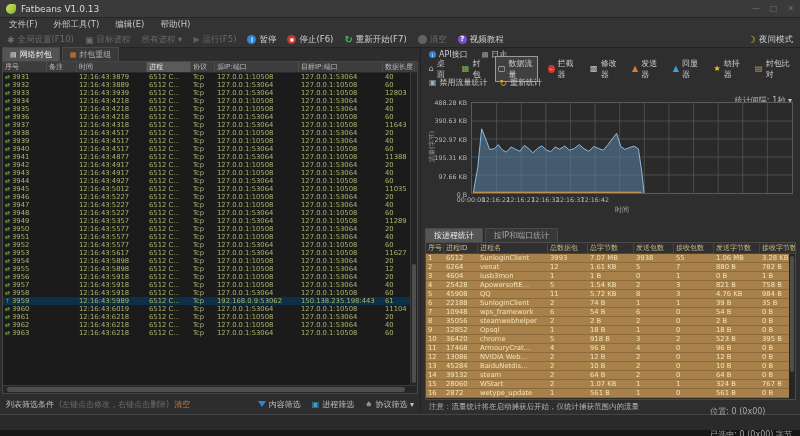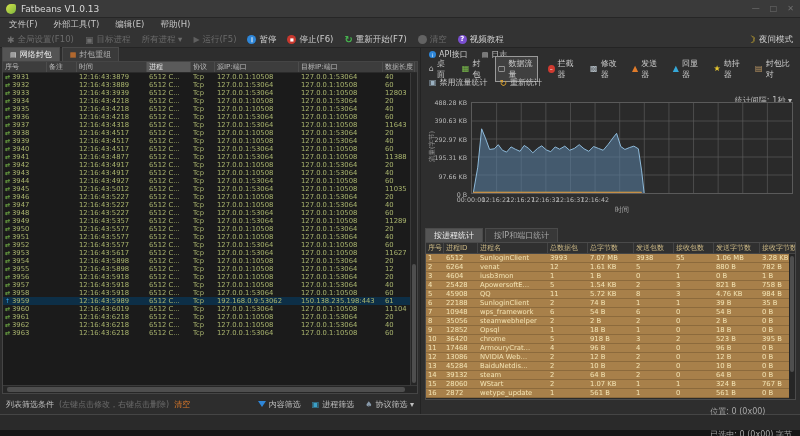--- a/index.html
+++ b/index.html
@@ -977,20 +977,21 @@
               <div class="prc r6">0</div>
               <div class="prc r7">561 B</div>
               <div class="prc r8">0 B</div>
             </div>
           </div>
         <div class="prvsb">
             <span class="thumb"></span>
           </div>
       </div>
 
+      <div class="note">注意：流量统计将在启动捕获后开始，仅统计捕获范围内的流量</div>
     </div>
   </div>
 
   <div class="statusbar">
     <span class="sbgroup">
         <span>当前配置:</span>
         <span style="color:#e8e8e8;">默认配置</span>
       </span>
     <span class="sbgroup">
         <span>已捕获:</span>

